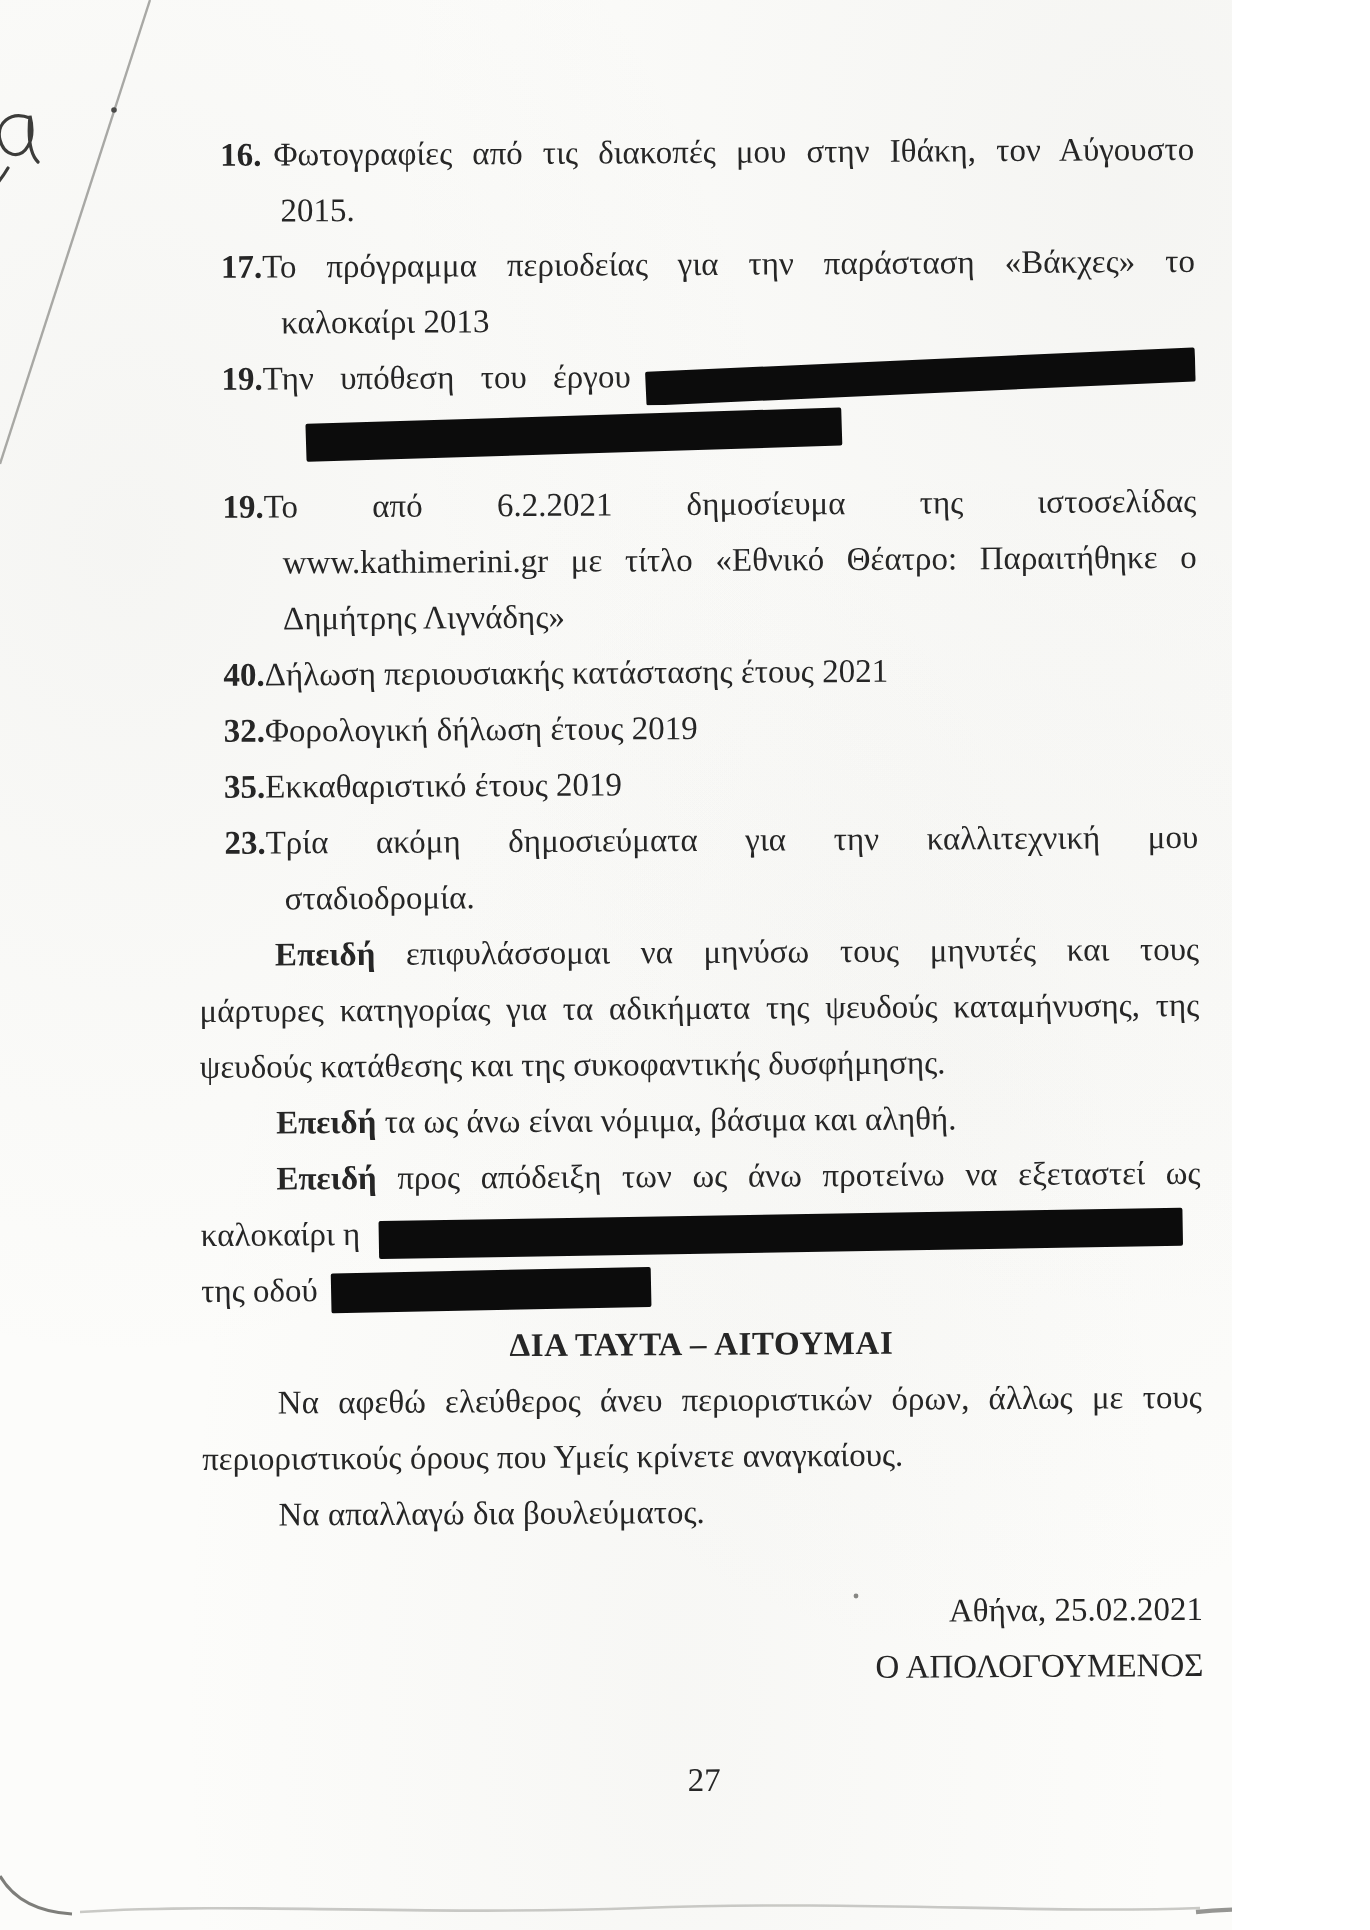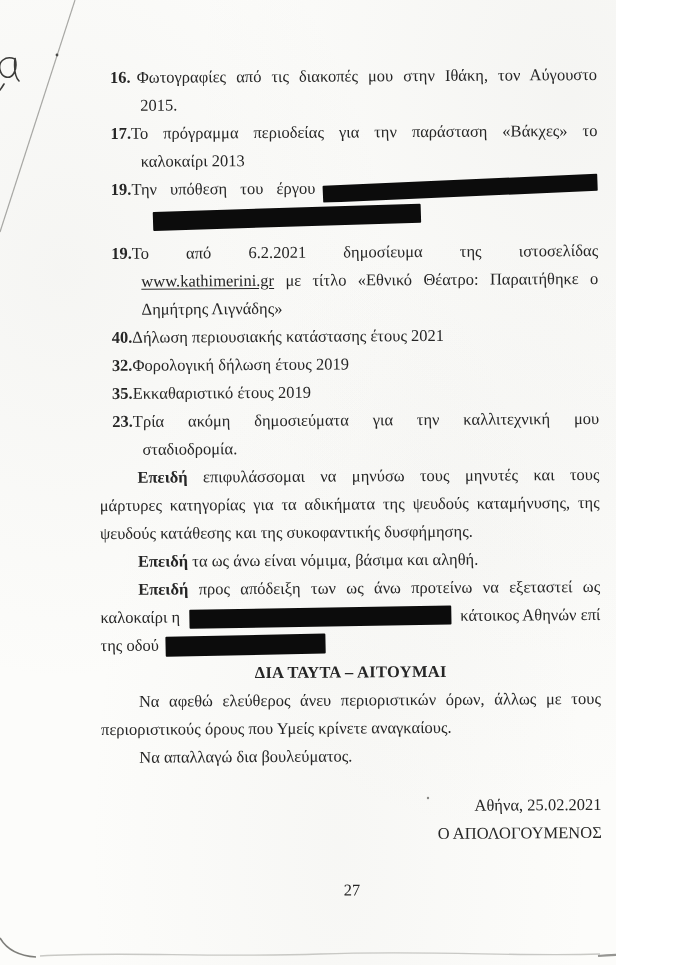--- a/index.html
+++ b/index.html
@@ -37,21 +37,21 @@
   .bar{
     background:#0c0c0c;border-radius:1px;flex:0 0 auto;
   }
   .bar-grow{flex:1 1 auto;}
   .bar18a{height:17px;margin-left:7px;transform:rotate(-2.2deg);}
   .bar18b{width:268px;height:19px;margin-left:12px;transform:rotate(-1.4deg);}
   .barw{height:19px;margin:0 9px;transform:rotate(-0.6deg);}
   .bars{width:160px;height:20px;margin-left:7px;transform:rotate(-0.8deg);}
   .wsp{word-spacing:9px;}
   .gap{padding-left:6px;}
-  .link{text-decoration:underline;text-underline-offset:2px;}
+  .link{text-underline-offset:2px;}
   .heading{font-weight:bold;letter-spacing:0.3px;}
   .mt8{margin-top:8px;}
   .sig{margin-top:22px;text-align:right;}
   .pageno{margin-top:28px;text-align:center;}
   .artifacts{position:absolute;left:0;top:0;pointer-events:none;}
 </style>
 </head>
 <body>
 
 <div class="page">
@@ -109,21 +109,20 @@
       <div class="ln">ψευδούς κατάθεσης και της συκοφαντικής δυσφήμησης.</div>
     </div>
 
     <div class="ln indent"><span class="b">Επειδή</span> <span>τα ως άνω είναι νόμιμα, βάσιμα και αληθή.</span></div>
 
     <div>
       <div class="ln j indent"><span class="b">Επειδή</span> <span>προς απόδειξη των ως άνω προτείνω να εξεταστεί ως</span></div>
       <div class="ln flexln">
           <span>καλοκαίρι η</span>
           <span class="bar bar-grow barw"></span>
-          <span>κάτοικος Αθηνών επί</span>
         </div>
       <div class="ln flexln">
           <span>της οδού</span>
           <span class="bar bars"></span>
         </div>
     </div>
 
     <div class="ln center heading">ΔΙΑ ΤΑΥΤΑ – ΑΙΤΟΥΜΑΙ</div>
 
     <div>

